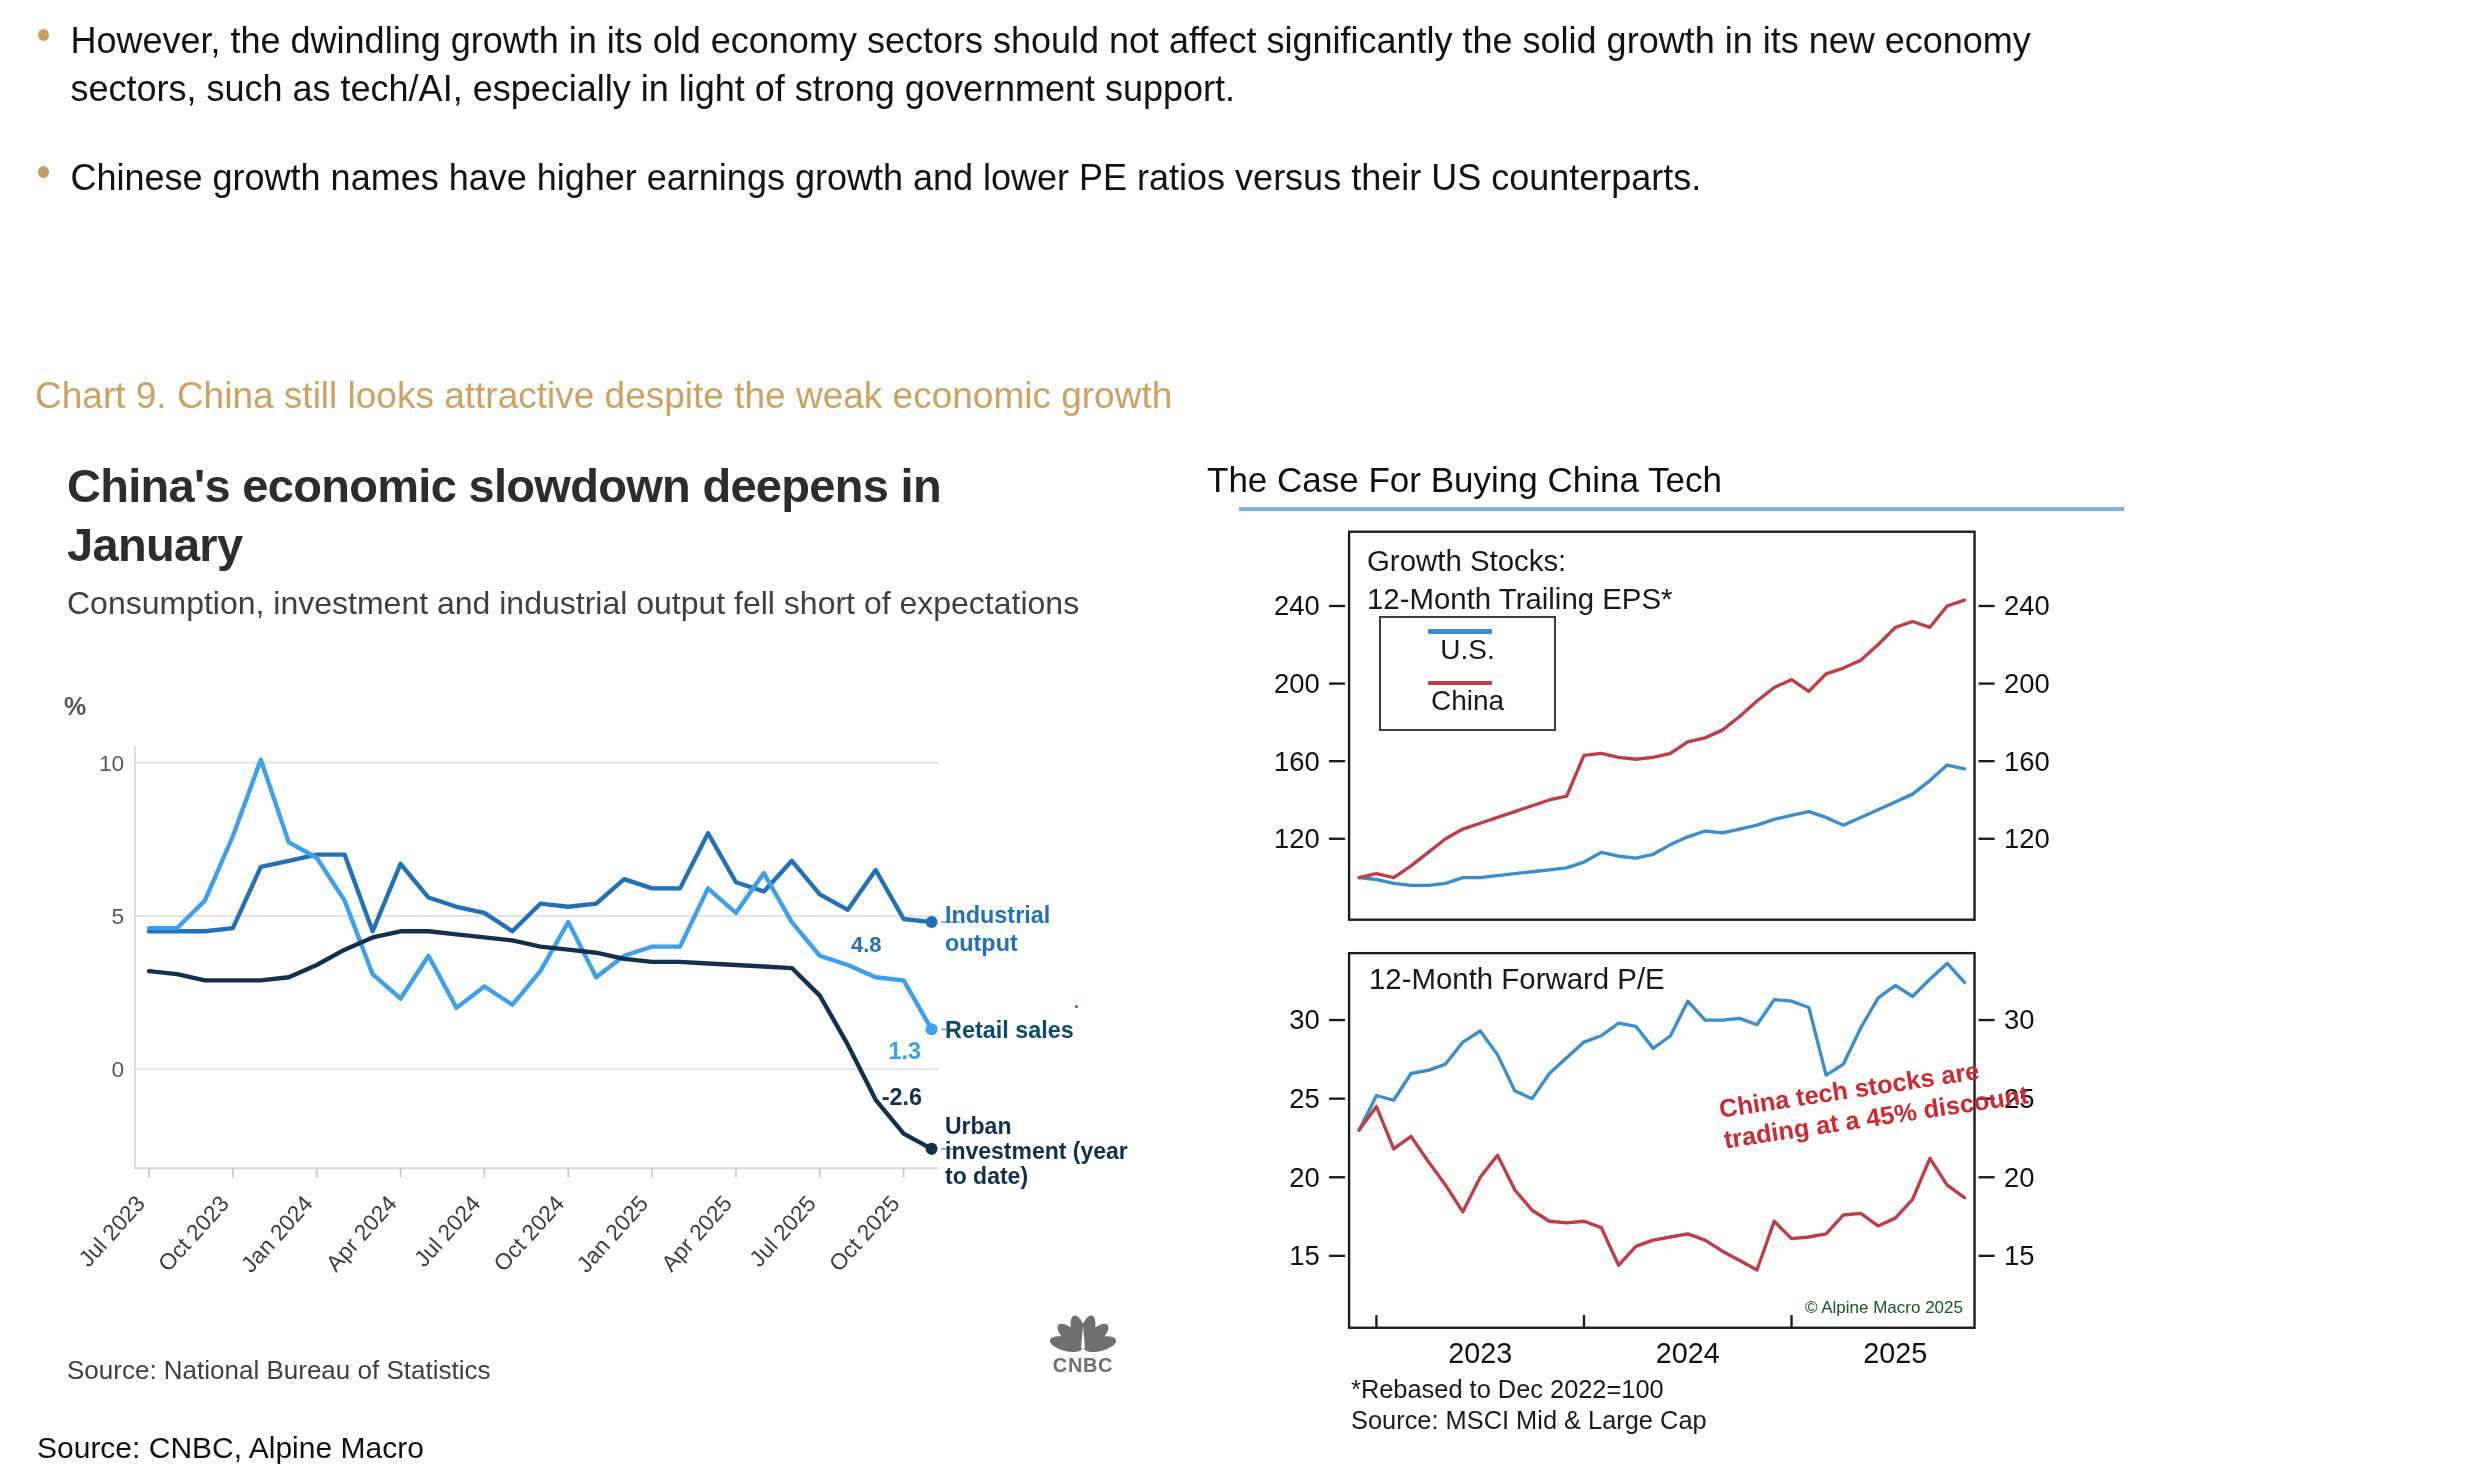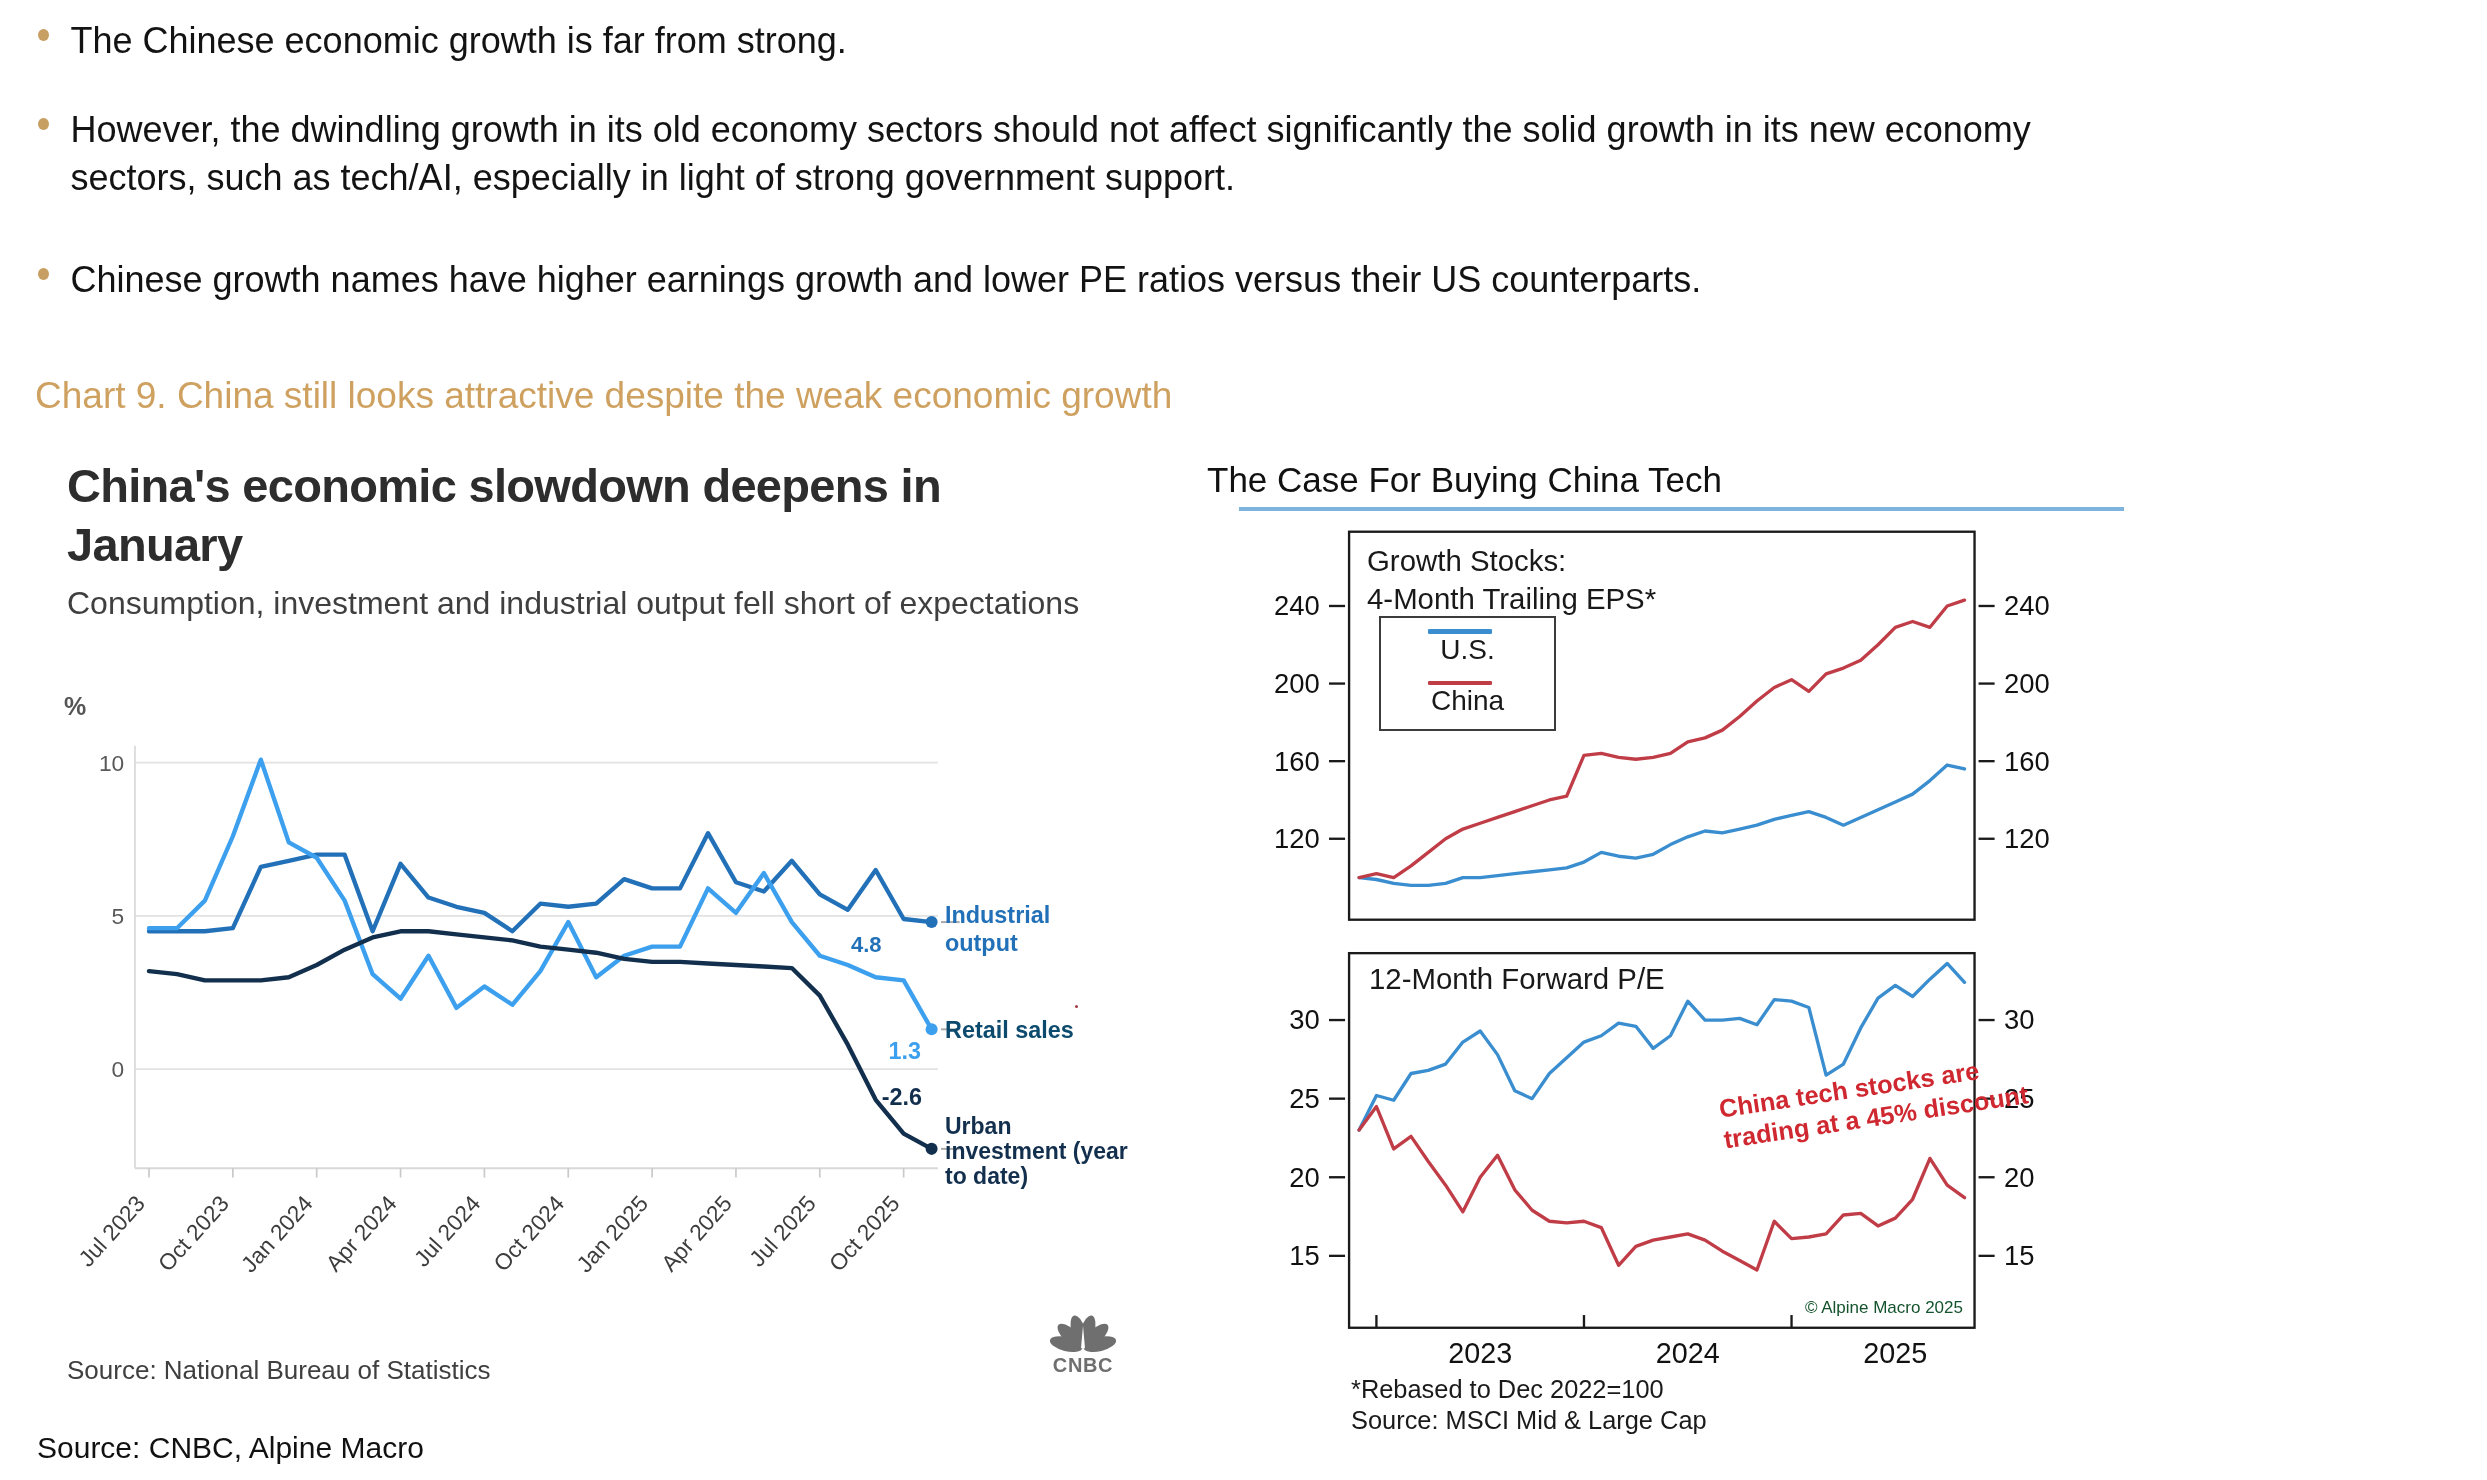--- a/index.html
+++ b/index.html
@@ -54,24 +54,20 @@
   .rc-fn1{position:absolute;left:1351px;top:1375px;font-size:25.4px;color:#1a1a1a;}
   .rc-fn2{position:absolute;left:1351px;top:1406px;font-size:25.4px;color:#1a1a1a;}
 
   
   .footer{position:absolute;left:37px;top:1431px;font-size:30px;color:#111;}
 </style>
 </head>
 <body>
 
 <section class="bullets">
-  <div class="bullet">
-    <span class="dot"></span>
-    <p>The Chinese economic growth is far from strong.</p>
-  </div>
   <div class="bullet">
     <span class="dot"></span>
     <p>However, the dwindling growth in its old economy sectors should not affect significantly the solid growth in its new economy sectors, such as tech/AI, especially in light of strong government support.</p>
   </div>
   <div class="bullet">
     <span class="dot"></span>
     <p>Chinese growth names have higher earnings growth and lower PE ratios versus their US counterparts.</p>
   </div>
 </section>
 
@@ -194,21 +190,21 @@
       <line x1="225.857" y1="1215" x2="225.857" y2="1196" stroke="#1a1a1a" stroke-width="3.5"></line>
       <line x1="536.141" y1="1215" x2="536.141" y2="1196" stroke="#1a1a1a" stroke-width="3.5"></line>
       <line x1="846.425" y1="1215" x2="846.425" y2="1196" stroke="#1a1a1a" stroke-width="3.5"></line>
       <text x="380.999" y="1268" text-anchor="middle" font-size="43" fill="#111">2023</text>
       <text x="691.283" y="1268" text-anchor="middle" font-size="43" fill="#111">2024</text>
       <text x="1001.567" y="1268" text-anchor="middle" font-size="43" fill="#111">2025</text>
     </svg>
 
   <div class="rc-p1title">
     <div>Growth Stocks:</div>
-    <div>4-Month Trailing EPS*</div>
+    <div>12-Month Trailing EPS*</div>
   </div>
 
   <div class="rc-legend">
     <div class="row">
       <span class="sw sw-us"></span>
       <span class="lab">U.S.</span>
     </div>
     <div class="row">
       <span class="sw sw-cn"></span>
       <span class="lab">China</span>

